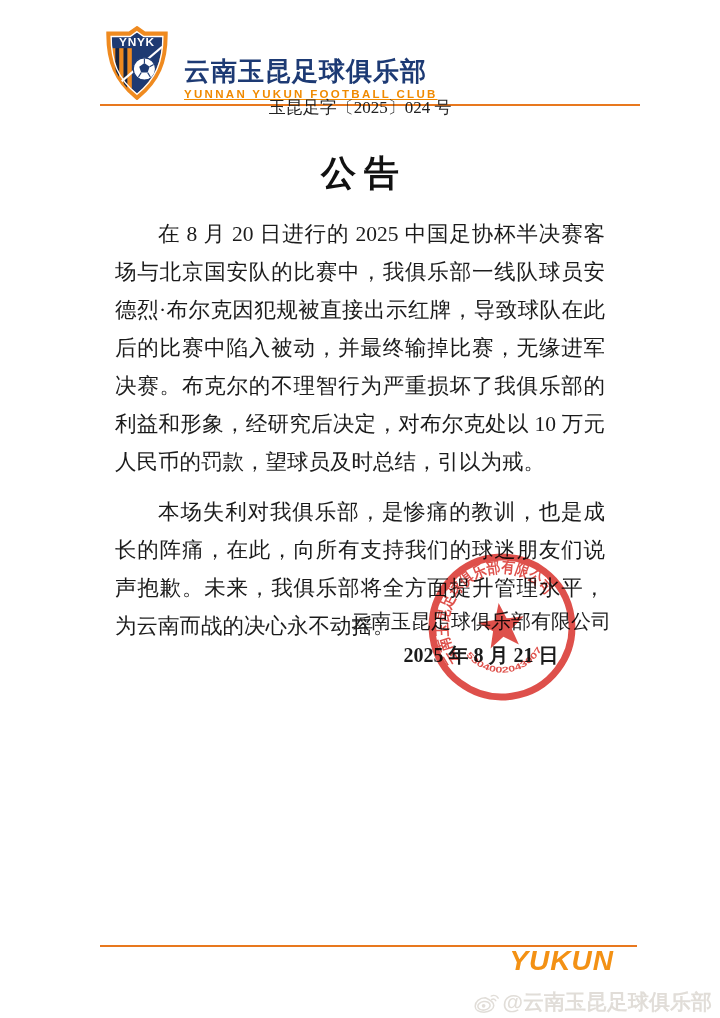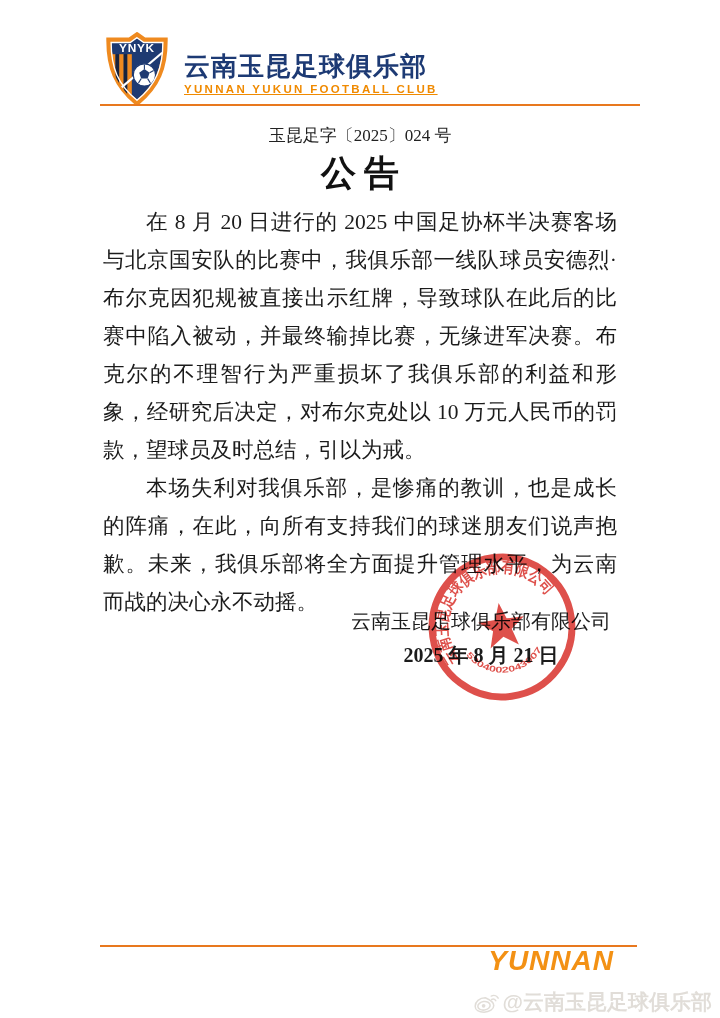--- a/index.html
+++ b/index.html
@@ -1,34 +1,34 @@
 <!DOCTYPE html>
 <html lang="zh"><head>
 <meta charset="utf-8">
 <style>
   html,body{margin:0;padding:0;background:#fff;}
   .page{
     position:relative;width:720px;height:1018px;background:#fff;overflow:hidden;
     font-family:"Liberation Serif","DejaVu Serif",serif;color:#1c1c1c;
   }
   
-  .header{position:absolute;top:32px;left:100px;display:flex;align-items:center;}
+  .header{position:absolute;top:26px;left:100px;display:flex;align-items:flex-end;}
   .logo{width:74px;height:74px;flex:0 0 auto;}
   .namewrap{margin:8px 0 0 10px;font-family:"Liberation Sans","DejaVu Sans",sans-serif;}
   .club-cn{font-size:26px;font-weight:bold;color:#1d3a74;letter-spacing:1px;line-height:28px;}
   .club-en{font-size:11.5px;font-weight:bold;color:#f08a00;letter-spacing:2.3px;margin-top:3px;text-decoration:underline;}
   .header-rule{position:absolute;top:104px;left:100px;width:540px;height:2px;background:#e8781e;}
   
-  .doc-number{position:absolute;top:124px;left:0;width:100%;text-align:center;font-size:17px;color:#222;}
+  .doc-number{position:absolute;top:96px;left:0;width:100%;text-align:center;font-size:17px;color:#222;}
   .doc-title{position:absolute;top:150px;left:0;width:100%;text-align:center;
     font-size:35px;font-weight:bold;letter-spacing:8px;text-indent:8px;color:#111;}
   
   .body-text{position:absolute;top:203px;left:103px;width:514px;
     font-size:21.5px;line-height:38px;text-align:justify;color:#1b1b1b;}
-  .body-text p{margin:0;text-indent:2em;}
+  .body-text p{margin:12px;text-indent:2em;}
   
   .signature{position:absolute;top:604px;right:108px;width:262px;text-align:center;
     font-size:20px;line-height:34px;color:#1b1b1b;}
   .sig-company{white-space:nowrap;}
   .sig-date{white-space:nowrap;font-weight:bold;}
   
   .seal{position:absolute;left:426px;top:551px;width:152px;height:152px;
     transform:rotate(-8deg);mix-blend-mode:multiply;opacity:.88;}
   
   .footer-rule{position:absolute;top:945px;left:100px;width:537px;height:2px;background:#e8781e;}
@@ -101,21 +101,21 @@
     <text font-family="Liberation Sans, sans-serif" font-size="21" font-weight="bold" fill="#da3832" textLength="230" lengthAdjust="spacingAndGlyphs">
       <textPath href="#sealTopArc" startOffset="0">云南玉昆足球俱乐部有限公司</textPath>
     </text>
     <text font-family="Liberation Sans, sans-serif" font-size="11" font-weight="bold" fill="#da3832" textLength="118" lengthAdjust="spacingAndGlyphs">
       <textPath href="#sealBottomArc" startOffset="0">5304002043007</textPath>
     </text>
   </svg>
 
   <div class="footer-rule"></div>
   <div class="footer-brand">
-    <div>YUNNAN</div>
+    <div>YUKUN</div>
   </div>
 
   <div class="watermark">
     <svg viewBox="0 0 30 26" aria-hidden="true">
       <path d="M13 8 C6 8 1 13 1 18 C1 22.5 5.5 25 11.5 25 C18 25 23 21.5 23 17 C23 13 19 10.5 13 8 Z
                M12 22.5 C8 23 4.5 21.3 4.2 18.5 C3.9 15.7 7 13 11 12.5 C15 12 18.4 13.7 18.7 16.5 C19 19.3 16 22 12 22.5 Z" fill="none" stroke="#dcd8d2" stroke-width="1.8"></path>
       <circle cx="11" cy="17.5" r="2.2" fill="#dcd8d2"></circle>
       <path d="M20 6 C23 4.5 26.5 5.5 28.2 8.5" fill="none" stroke="#dcd8d2" stroke-width="1.8" stroke-linecap="round"></path>
       <path d="M20.5 10 C22.3 9.2 24.3 9.8 25.3 11.5" fill="none" stroke="#dcd8d2" stroke-width="1.8" stroke-linecap="round"></path>
     </svg>

